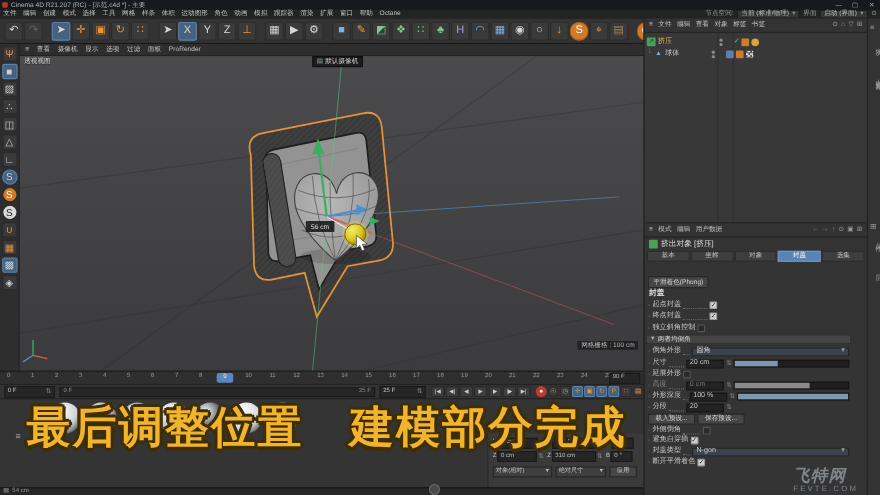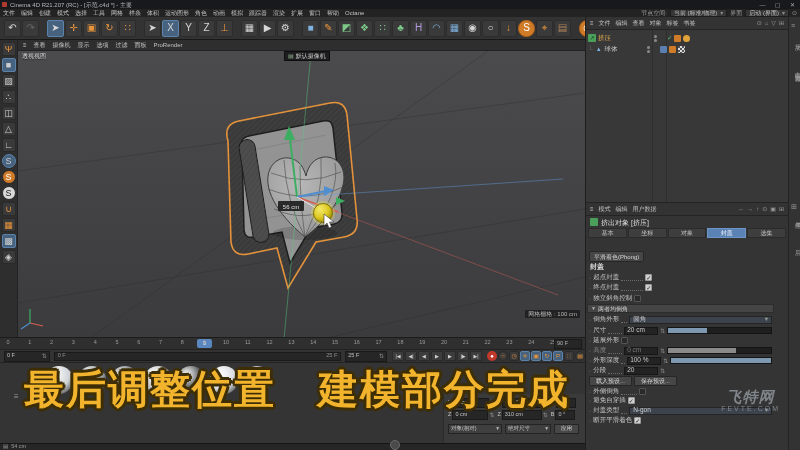--- a/index.html
+++ b/index.html
@@ -94,21 +94,21 @@
   .cb.on{background:#cfcfcf;border-color:#9a9a9a;}
   .afield{background:#232323;border:1px solid #161616;height:8px;display:flex;align-items:center;padding:0 2px;color:#c8c8c8;box-sizing:border-box;}
   .afield.dis{color:#777;}
   .spin{color:#8a8a8a;font-size:6px;}
   .slider{flex:1;height:7px;background:#1f1f1f;border:1px solid #141414;position:relative;box-sizing:border-box;}
   .sfill{position:absolute;left:0;top:0;bottom:0;background:#7f98b2;}
   .sfill.gray{background:#8a8a8a;}
   .add{flex:1;background:#3d434d;border:1px solid #242424;height:8px;display:flex;align-items:center;padding:0 3px;color:#d0d0d0;box-sizing:border-box;}
   .add .ar{margin-left:auto;color:#9a9a9a;}
   .abtn{background:#474747;border:1px solid #262626;border-radius:1px;height:8px;display:flex;align-items:center;justify-content:center;padding:0 6px;font-size:6px;color:#d5d5d5;}
-  .watermark{position:absolute;right:8px;top:372px;text-align:center;color:#8e949b;opacity:.85;}
+  .watermark{position:absolute;right:8px;top:408px;text-align:left;color:#8e949b;opacity:.85;}
   .wm1{font-size:15px;font-weight:bold;font-style:italic;letter-spacing:1px;}
   .wm2{font-size:7px;letter-spacing:2px;margin-top:1px;}
   
   .sidetabs{left:788px;top:17px;width:12px;height:433px;background:#333;border-left:1px solid #232323;box-sizing:border-box;font-size:6px;color:#9f9f9f;}
   .vtab{position:absolute;left:0;width:12px;writing-mode:vertical-rl;text-orientation:upright;text-align:center;letter-spacing:1px;}
   .sicon{position:absolute;left:2px;font-size:7px;color:#9a9a9a;}
   
   .overlay{left:24px;top:369px;font-size:40px;font-weight:900;letter-spacing:2px;color:#f2b32d;white-space:nowrap;z-index:50;
     text-shadow:-2px -2px 0 #3e2e06,2px -2px 0 #3e2e06,-2px 2px 0 #3e2e06,2px 2px 0 #3e2e06,0 -3px 0 #3e2e06,0 3px 0 #3e2e06,-3px 0 0 #3e2e06,3px 0 0 #3e2e06;}
 </style>

